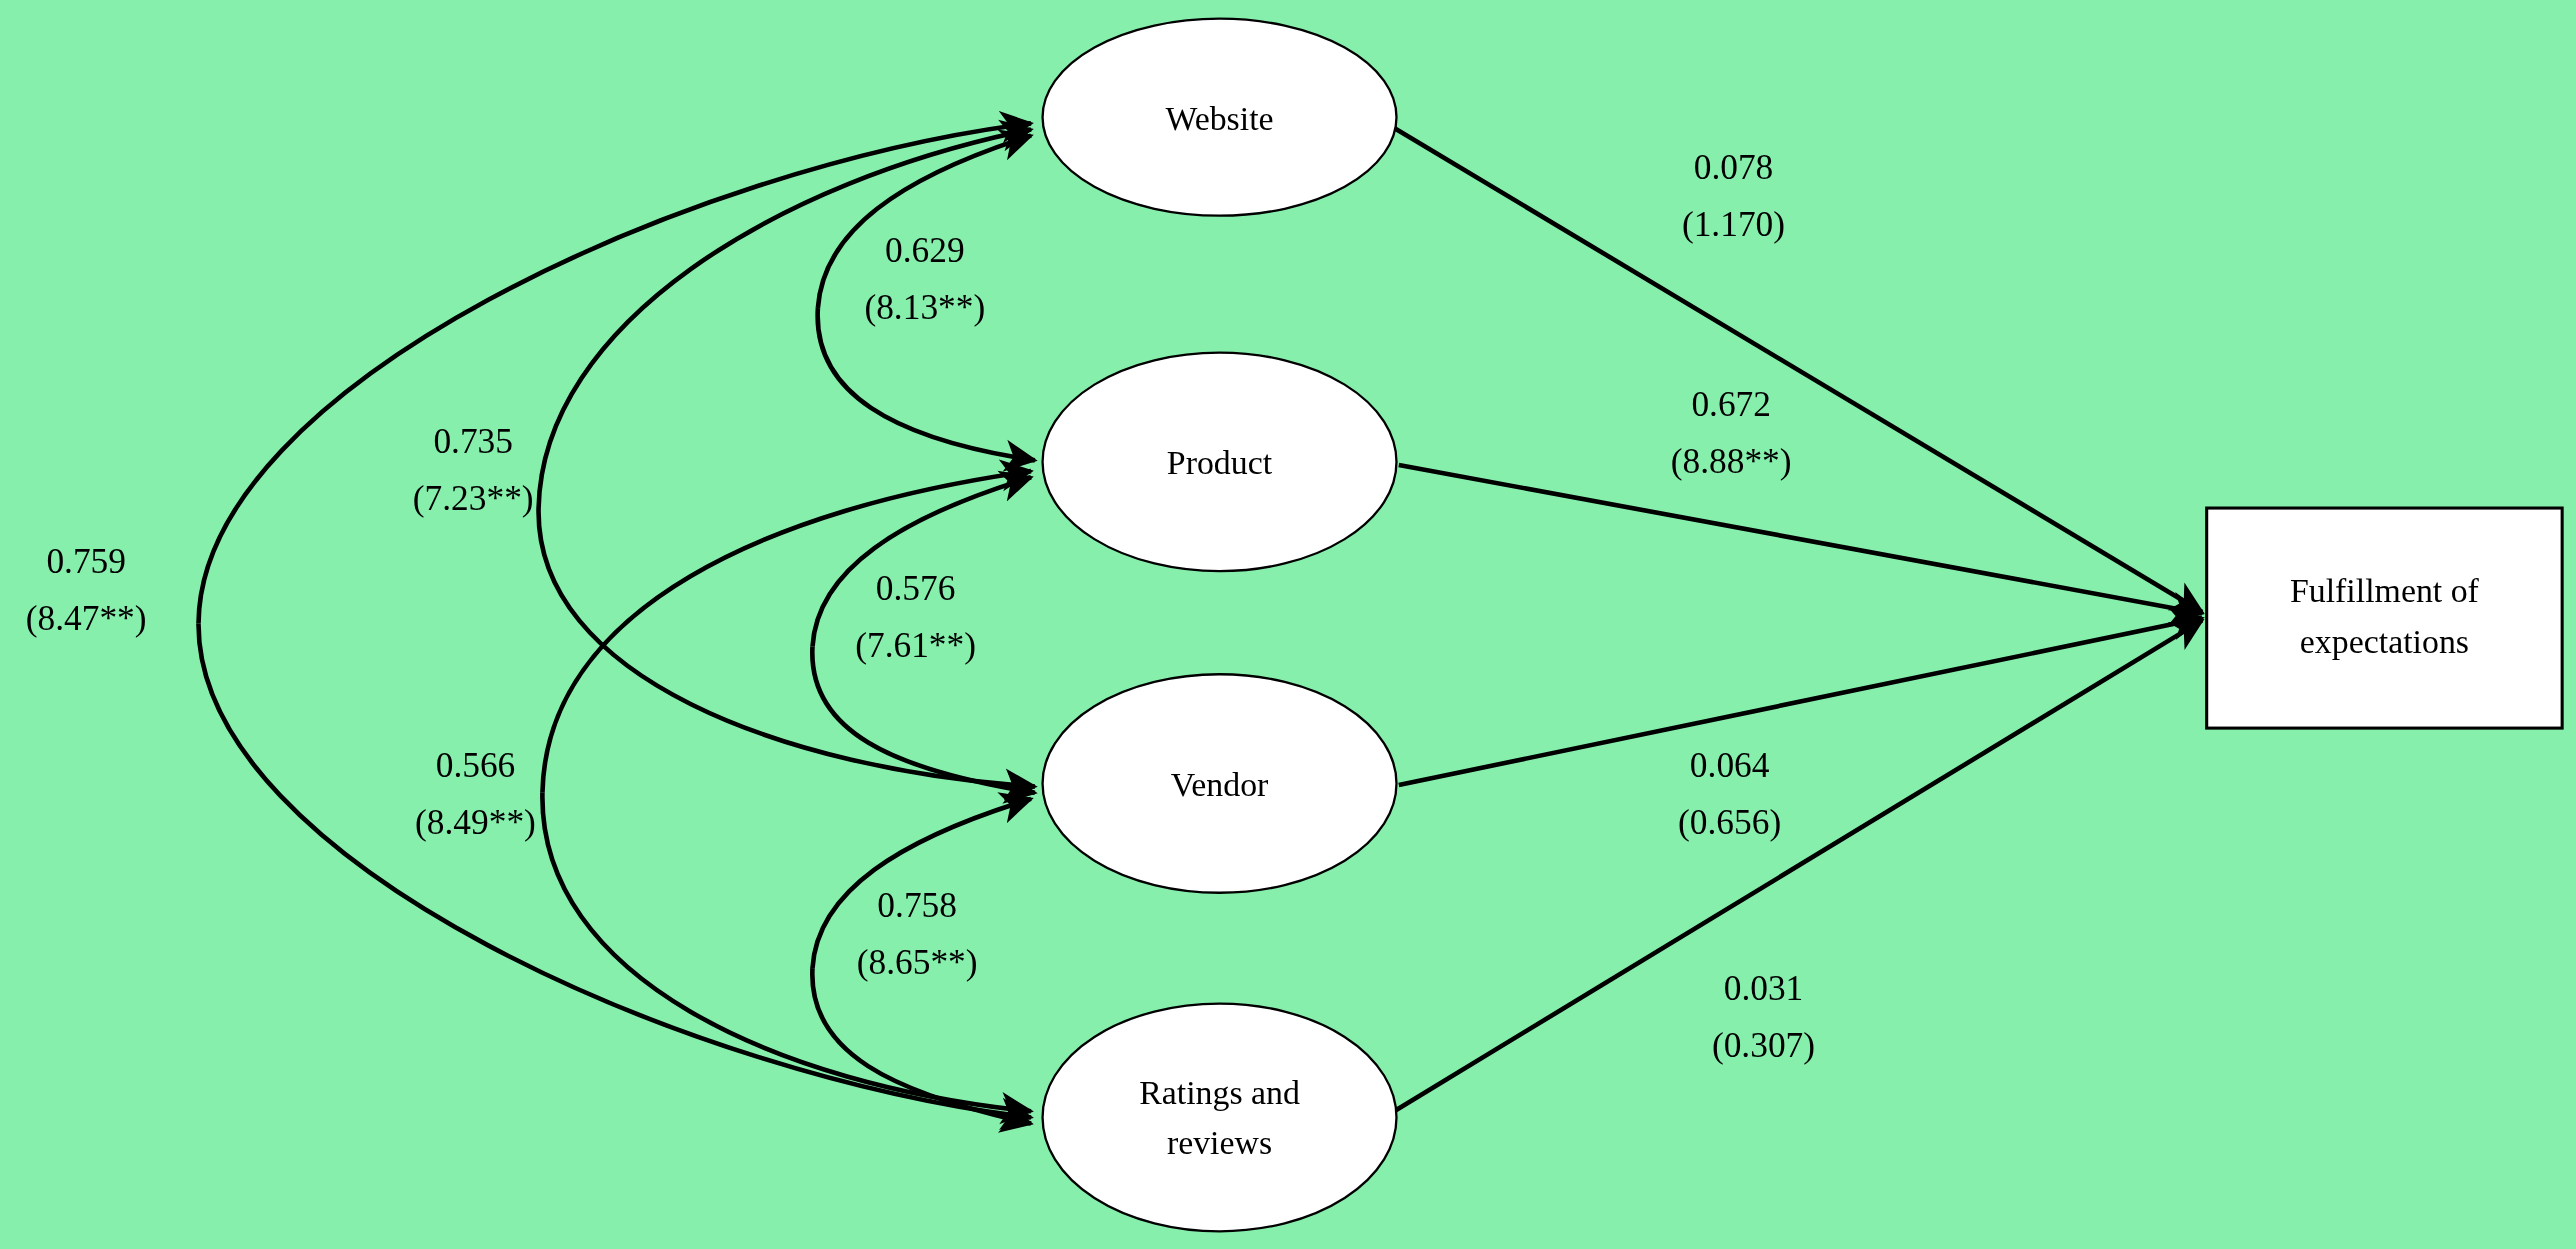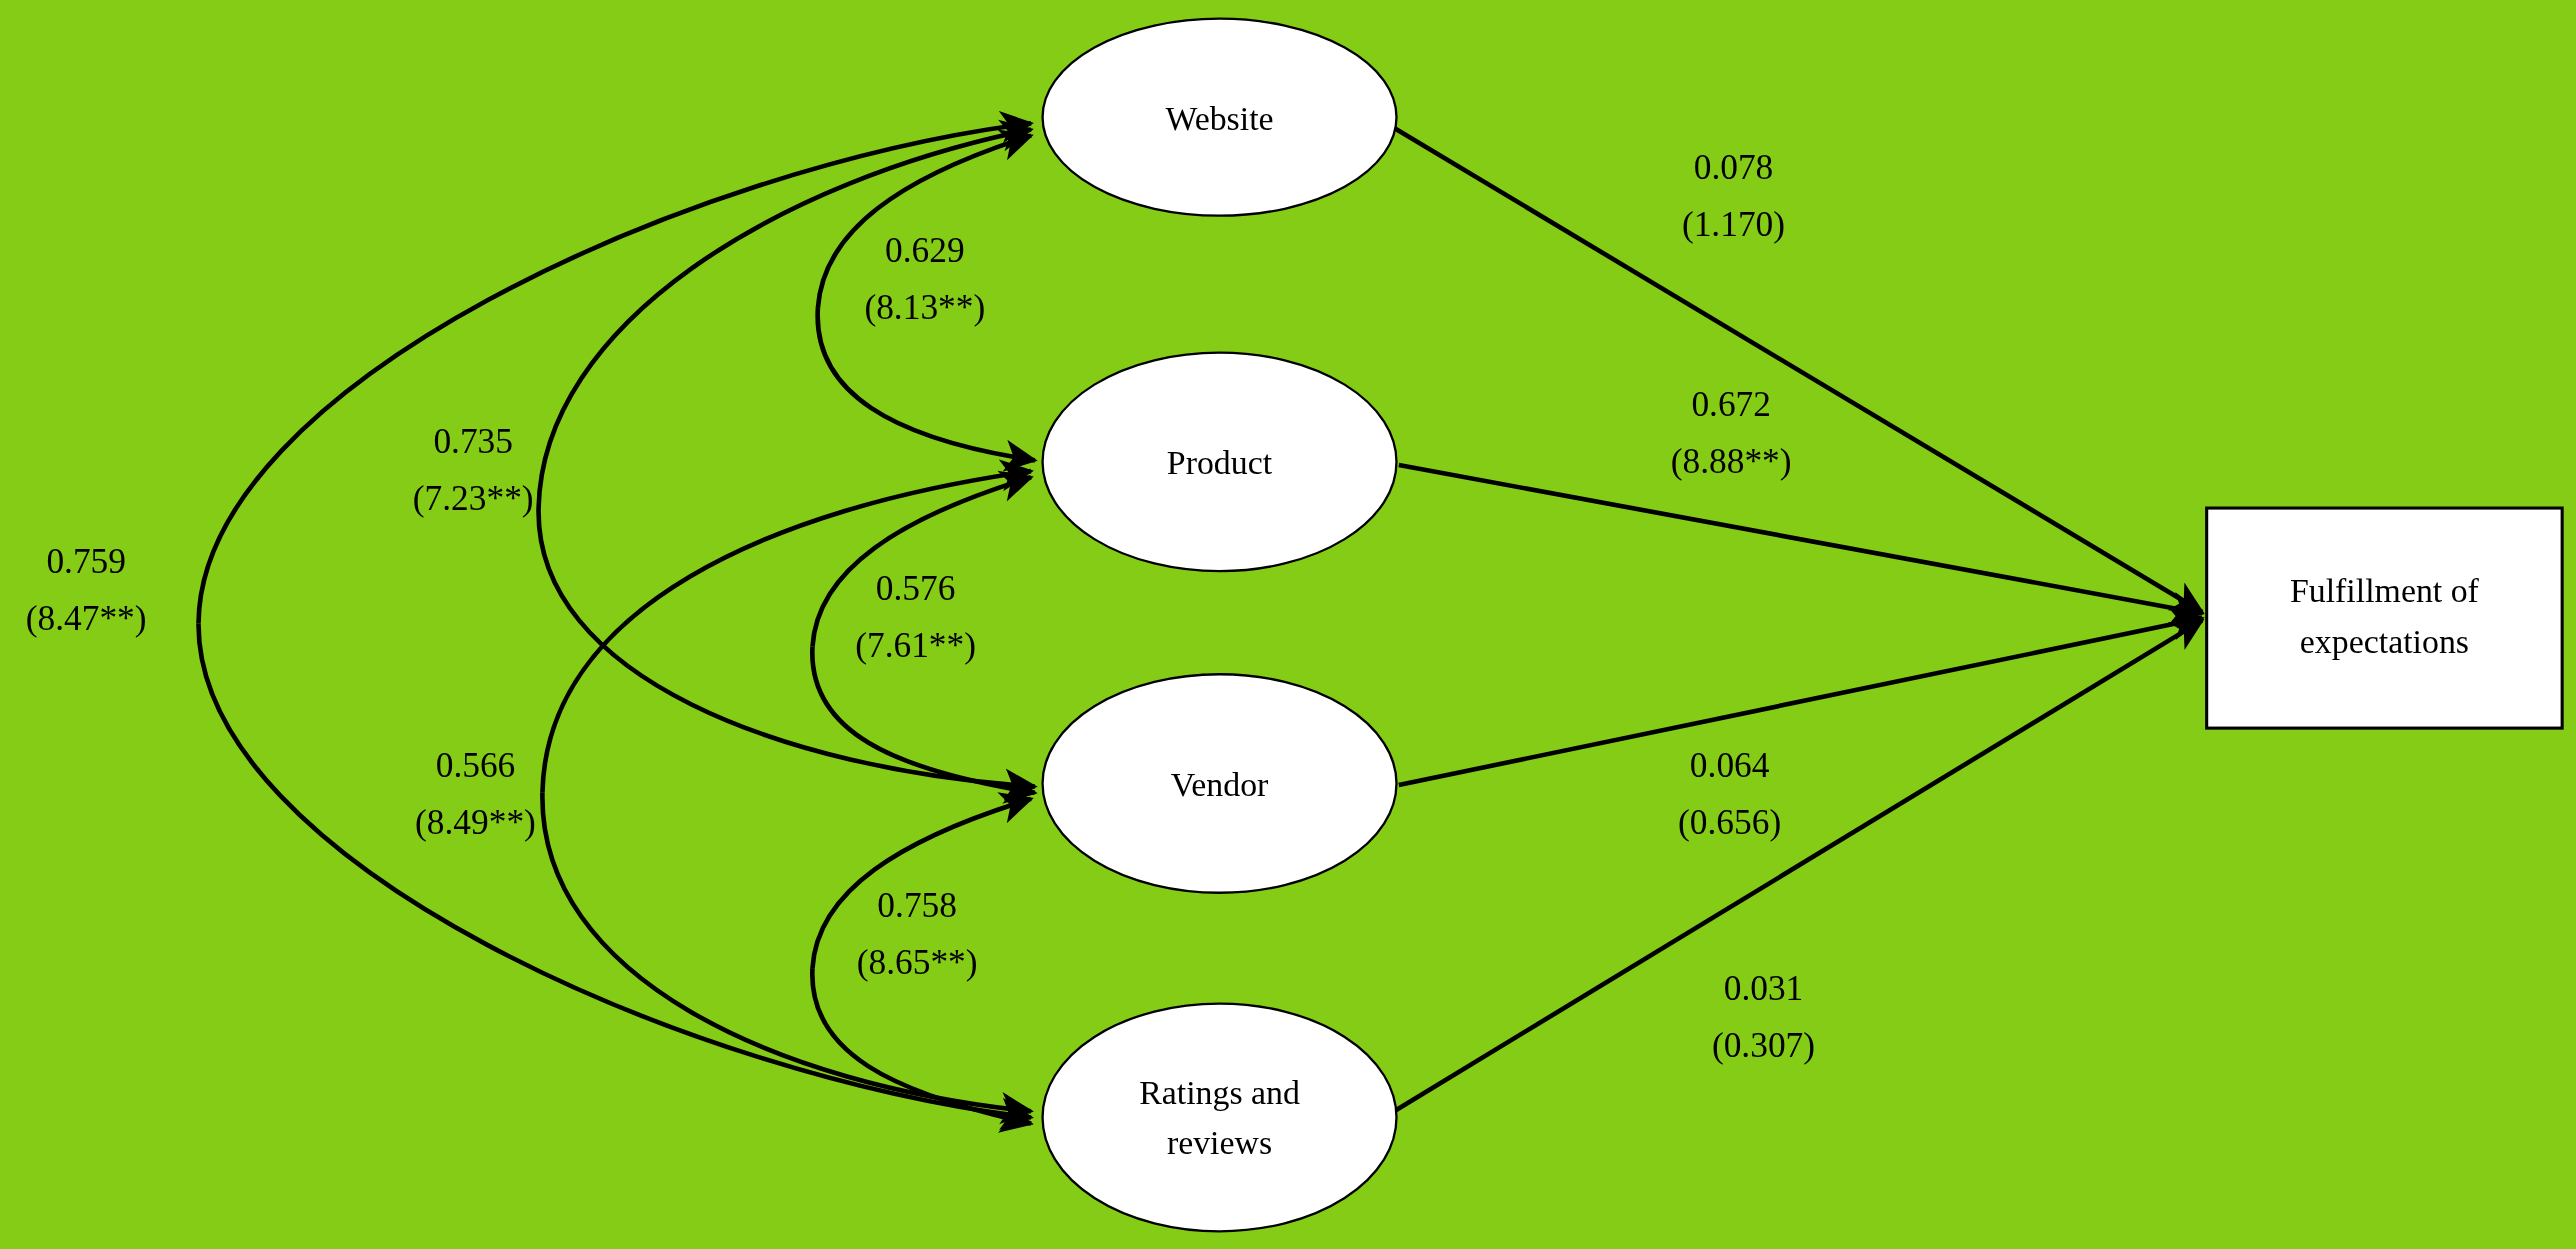--- a/index.html
+++ b/index.html
@@ -9,21 +9,21 @@
     background: #ffffff;
   }
   body {
     font-family: "Liberation Serif", "DejaVu Serif", serif;
     color: #000000;
   }
   #canvas {
     position: relative;
     width: 2576px;
     height: 1250px;
-    background: #84cc16;
+    background: #86efac;
     overflow: hidden;
   }
   #diagram-svg {
     position: absolute;
     top: 0;
     left: 0;
     width: 2576px;
     height: 1250px;
   }
   .node-label {

